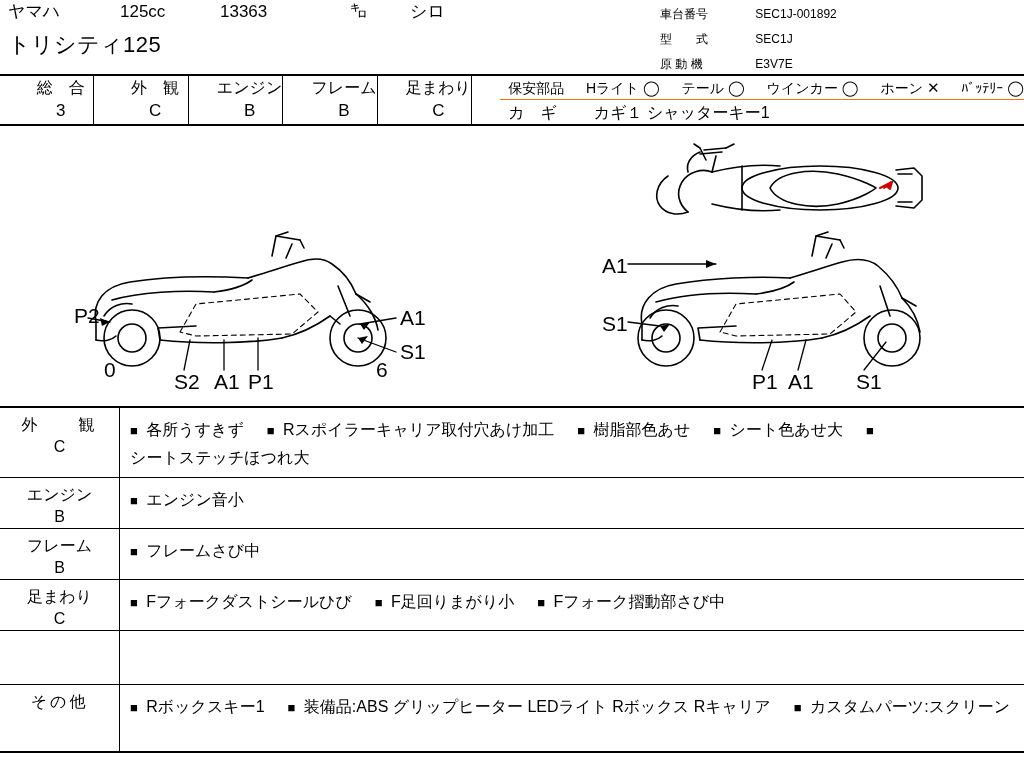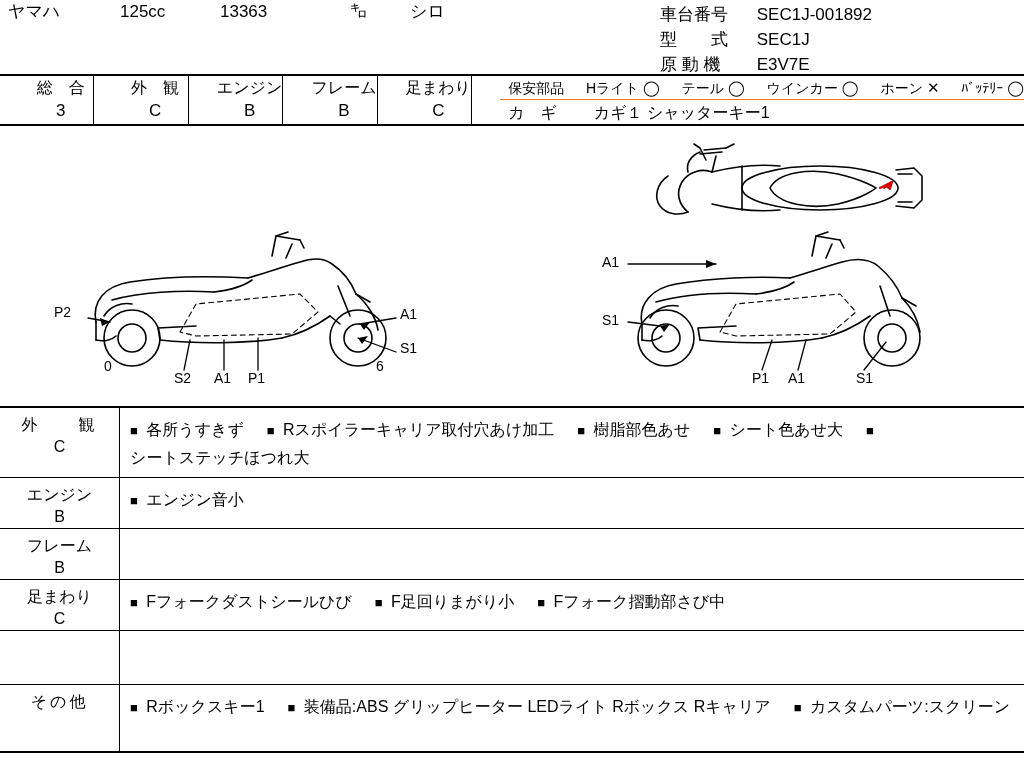--- a/index.html
+++ b/index.html
@@ -46,21 +46,21 @@
   .hdr-mileunit { width: 60px; }
   .hdr-model {
     font-size: 22px;
     padding-top: 2px;
     letter-spacing: 0.5px;
   }
   .hdr-right {
     position: absolute;
     left: 660px;
     top: 2px;
-    font-size: 17px;
+    font-size: 12px;
     line-height: 25px;
   }
   .hdr-right .lbl {
     display: inline-block;
     width: 92px;
   }
   .spread { letter-spacing: 3px; }
 
   
   .graderow {
@@ -119,21 +119,21 @@
   .diagram {
     position: relative;
     height: 282px;
     border-bottom: 2px solid #000;
     box-sizing: border-box;
     overflow: hidden;
   }
   .diagram svg { display: block; }
   .dlabel {
     position: absolute;
-    font-size: 14px;
+    font-size: 21px;
     color: #000;
   }
 
   
   .cond {
     border-bottom: 2px solid #000;
   }
   .crow {
     display: flex;
     border-bottom: 1px solid #000;
@@ -174,20 +174,21 @@
 
   <div class="header">
     <div class="hdr-left">
       <div class="hdr-row1">
         <span class="hdr-maker">ヤマハ</span>
         <span class="hdr-disp">125cc</span>
         <span class="hdr-mile">13363</span>
         <span class="hdr-mileunit">㌔</span>
         <span class="hdr-mile">シロ</span>
       </div>
+      <div class="hdr-model">トリシティ125</div>
     </div>
     <div class="hdr-right">
       <div>
         <span class="lbl">車台番号</span>
         <span>SEC1J-001892</span>
       </div>
       <div>
         <span class="lbl">型　　式</span>
         <span>SEC1J</span>
       </div>
@@ -361,21 +362,21 @@
         <g fill="#000" stroke="none">
           <polygon points="716,138 706,134 706,142"></polygon>
           <polygon points="660,200 670,198 664,206"></polygon>
           <polygon points="110,196 100,192 102,200"></polygon>
           <polygon points="360,198 370,196 364,204"></polygon>
           <polygon points="358,212 368,210 362,218"></polygon>
         </g>
       </g>
     </svg>
 
-    <div class="dlabel" style="left:54px;top:178px">P2</div>
+    <div class="dlabel" style="left:74px;top:178px">P2</div>
     <div class="dlabel" style="left:400px;top:180px">A1</div>
     <div class="dlabel" style="left:400px;top:214px">S1</div>
     <div class="dlabel" style="left:104px;top:232px">0</div>
     <div class="dlabel" style="left:174px;top:244px">S2</div>
     <div class="dlabel" style="left:214px;top:244px">A1</div>
     <div class="dlabel" style="left:248px;top:244px">P1</div>
     <div class="dlabel" style="left:376px;top:232px">6</div>
 
     <div class="dlabel" style="left:602px;top:128px">A1</div>
     <div class="dlabel" style="left:602px;top:186px">S1</div>
@@ -418,20 +419,24 @@
         <span class="bullet">■</span>
         <span class="item">エンジン音小</span>
       </div>
     </div>
 
     <div class="crow">
       <div class="chead">
         <div>フレーム</div>
         <div>B</div>
       </div>
+      <div class="cbody">
+        <span class="bullet">■</span>
+        <span class="item">フレームさび中</span>
+      </div>
     </div>
 
     <div class="crow">
       <div class="chead">
         <div>足まわり</div>
         <div>C</div>
       </div>
       <div class="cbody">
         <span class="bullet">■</span>
         <span class="item">Fフォークダストシールひび</span>

